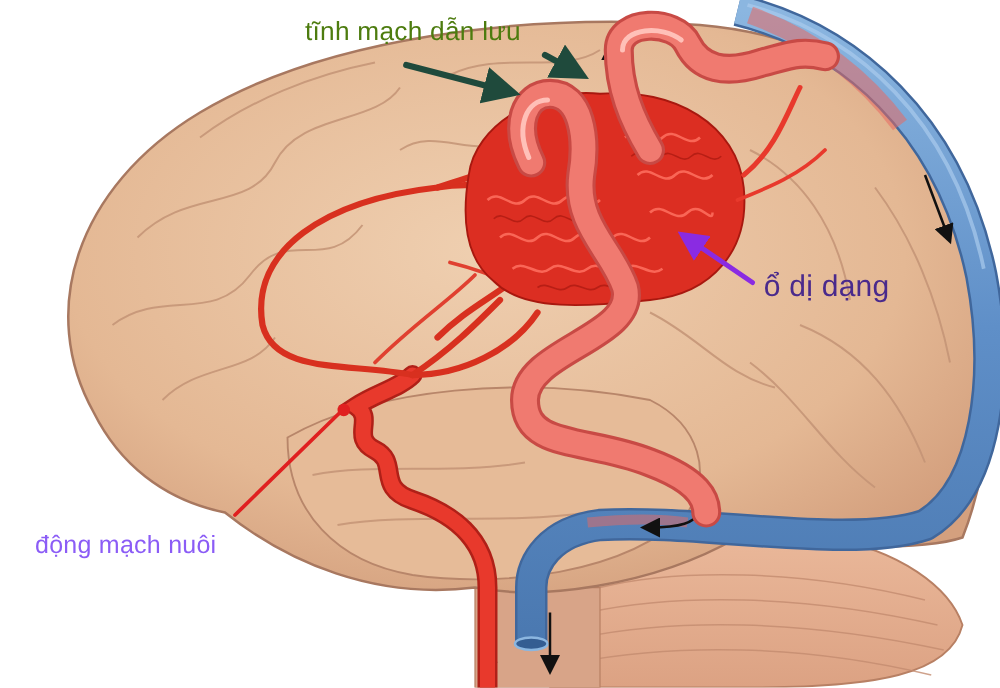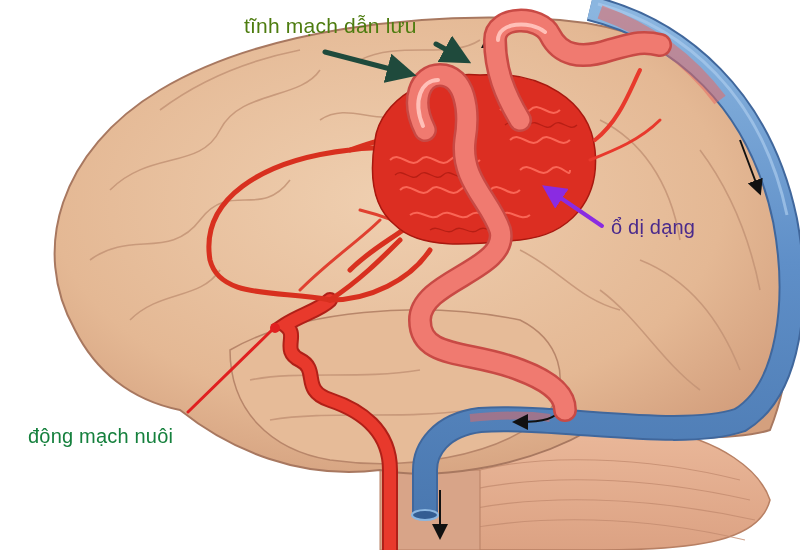--- a/index.html
+++ b/index.html
@@ -1,21 +1,21 @@
 <!DOCTYPE html>
 <html><head>
 <meta charset="utf-8">
 <style>
   html, body { margin:0; padding:0; background:#ffffff; }
   body { width:800px; height:550px; overflow:hidden; position:relative; font-family:"Liberation Sans", sans-serif; }
   #stage { position:absolute; left:0; top:0; width:800px; height:550px; }
   .label { position:absolute; font-family:"Liberation Sans", sans-serif; white-space:nowrap; letter-spacing:0.2px; }
   #lbl-vein { left:244px; top:14px; font-size:21px; color:#4d7c0f; }
-  #lbl-nidus { left:611px; top:216px; font-size:20px; color:#4a2a8c; }
-  #lbl-artery { left:28px; top:425px; font-size:20px; color:#15803d; }
+  #lbl-nidus { left:611px; top:216px; font-size:24px; color:#4a2a8c; }
+  #lbl-artery { left:28px; top:425px; font-size:20px; color:#8b5cf6; }
 </style>
 </head>
 <body>
 
 <div id="stage">
 <svg width="800" height="550" viewBox="0 0 800 550" xmlns="http://www.w3.org/2000/svg">
   <defs>
     <radialGradient id="brainGrad" cx="45%" cy="40%" r="65%">
       <stop offset="0%" stop-color="#efcfb0"></stop>
       <stop offset="70%" stop-color="#e4b894"></stop>

